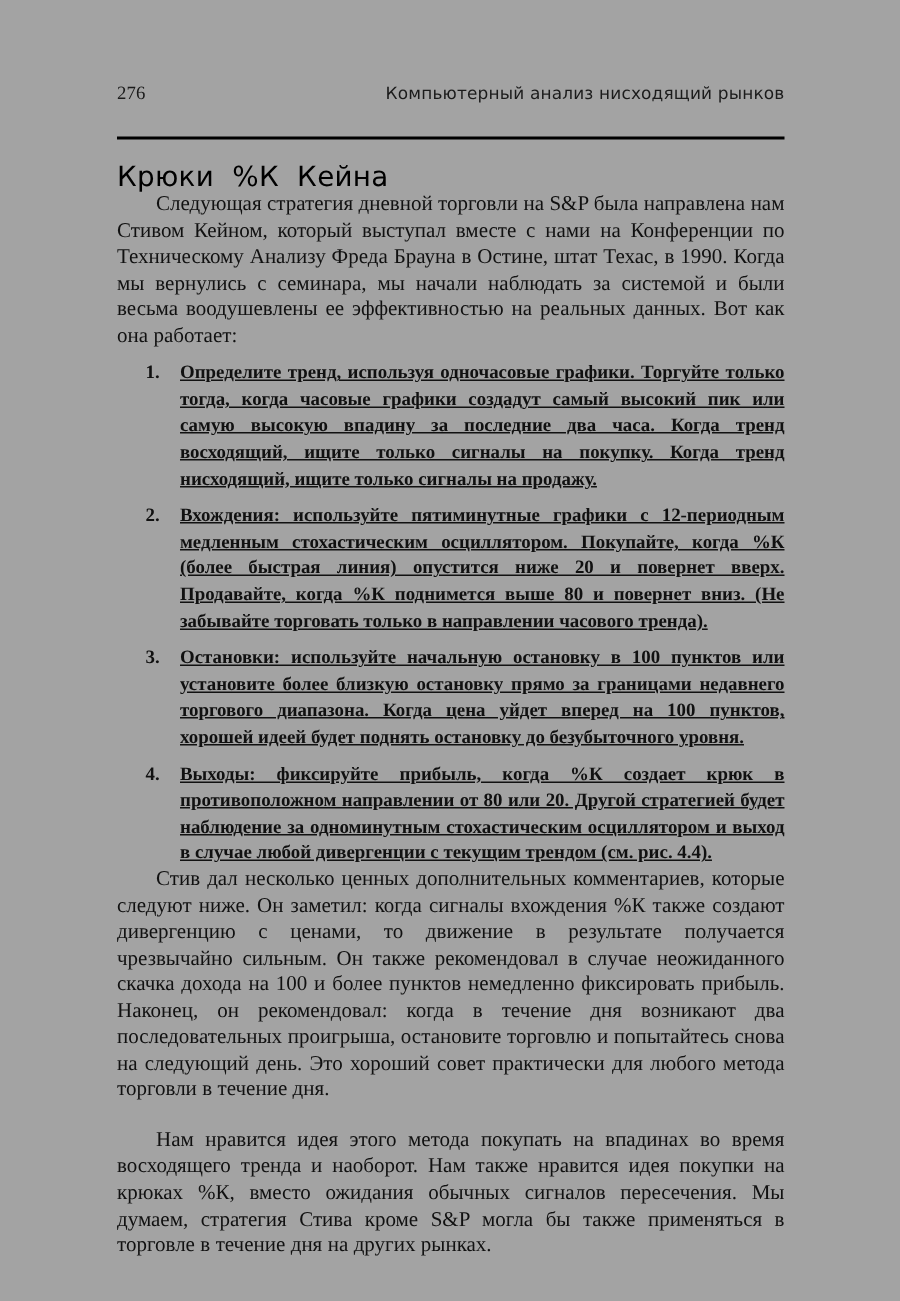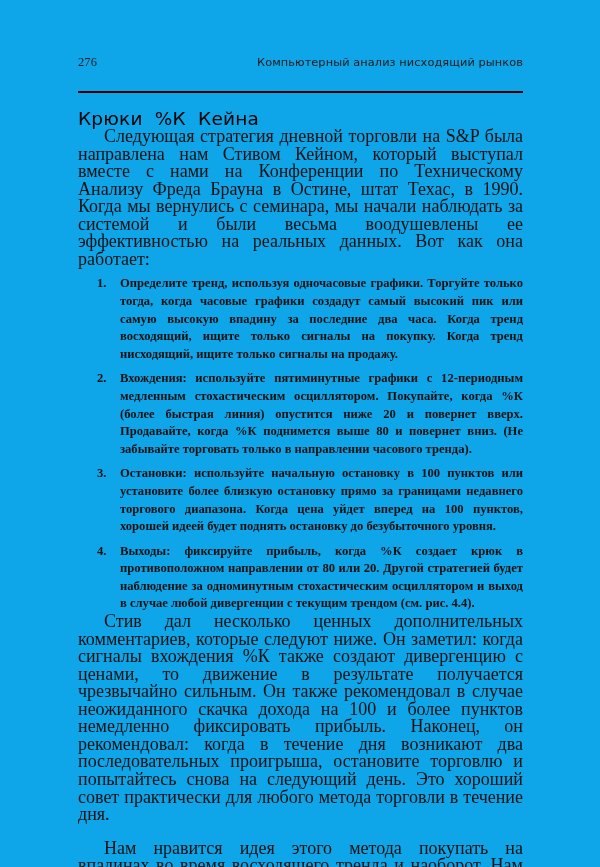--- a/index.html
+++ b/index.html
@@ -16,21 +16,21 @@
     color: #111111;
     -webkit-font-smoothing: antialiased;
   }
 
   .page {
     position: relative;
     width: 600px;
     height: 867px;
     box-sizing: border-box;
     padding: 0;
-    background: #0ea5e9;
+    background: #a3a3a3;
   }
 
   
   .running-head {
     position: absolute;
     left: 78px;
     right: 77px;
     top: 55px;
     height: 18px;
     display: flex;
@@ -73,21 +73,21 @@
   
   .column {
     position: absolute;
     left: 78px;
     top: 128px;
     width: 445px;
   }
 
   p.body-par {
     margin: 0;
-    font-size: 18px;
+    font-size: 14px;
     line-height: 17.55px;
     text-align: justify;
     text-indent: 26px;
     hyphens: manual;
     word-spacing: 0.1px;
   }
   p.body-par + p.body-par {
     margin-top: 16px;
   }
 
@@ -114,20 +114,21 @@
     position: absolute;
     left: 19px;
     top: 0;
     width: 20px;
     font-weight: bold;
     text-align: left;
     font-size: 12.6px;
   }
   ol.steps > li .item-text {
     display: block;
+    text-decoration: underline;
   }
 
   .after-list {
     margin-top: 8px;
   }
 </style>
 </head>
 <body>
 
 <div class="page">

